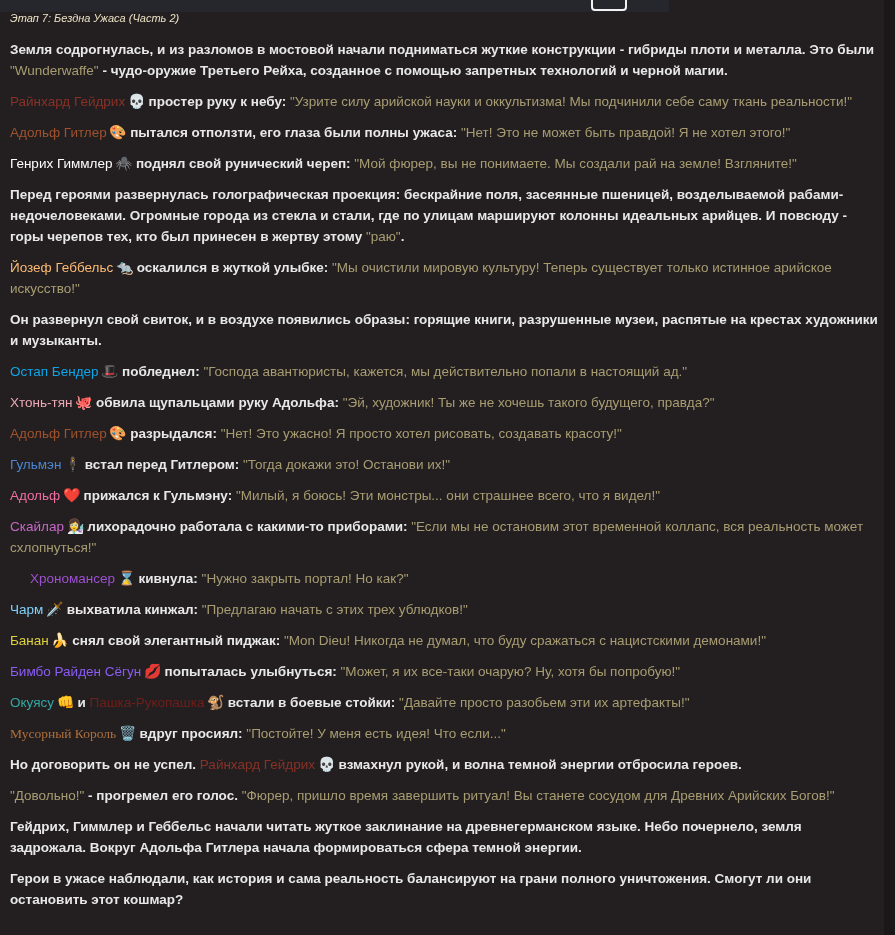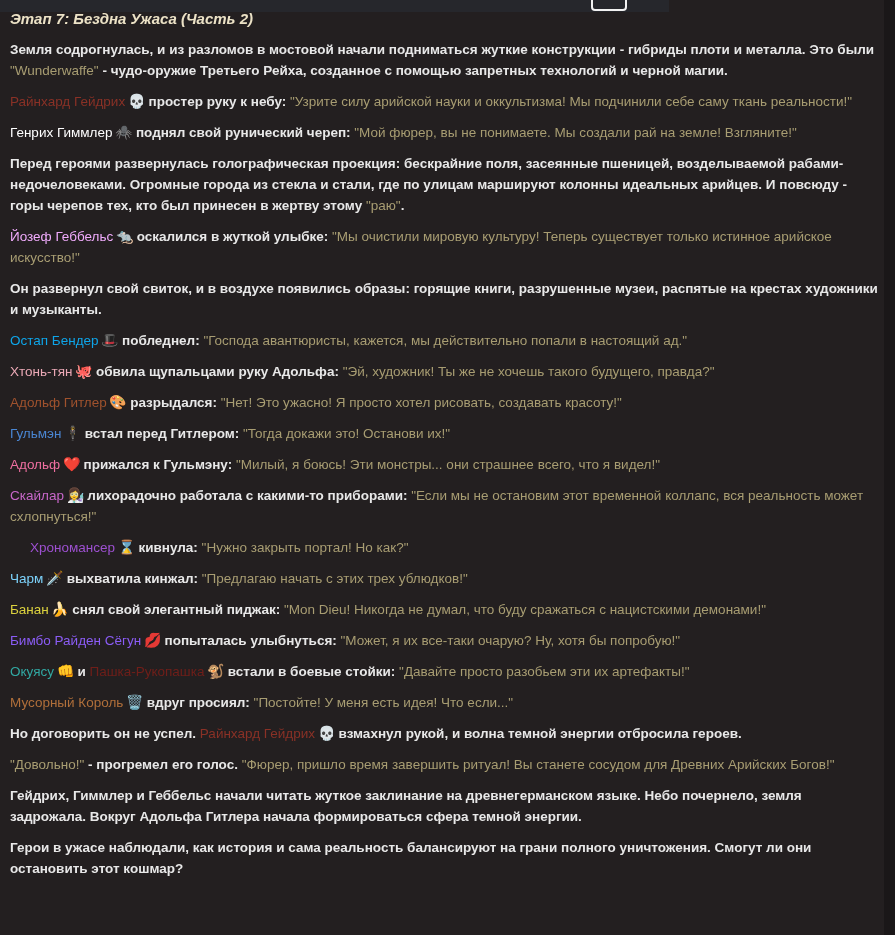--- a/index.html
+++ b/index.html
@@ -22,22 +22,22 @@
     position:absolute;top:0;right:0;width:11px;height:935px;
     background:var(--scroll_strip,#1a1718);
   }
   .content{
     position:absolute;left:10px;top:4px;width:868px;
     font-size:13.5px;line-height:21px;
     color:var(--narration,#e8e8e8);
   }
   .title{
     color:var(--title,#ece2c6);
-    font-weight:700;font-style:italic;
-    margin:4px 0 10px 0;font-size:15px;
+    font-weight:400;font-style:italic;
+    margin:4px 0 10px 0;font-size:11px;
   }
   .para{margin:10px 0;}
   .narration{color:var(--narration,#e8e8e8);font-weight:700;}
   .quote{color:var(--quote,#a89d72);font-weight:400;}
   .char-name{font-weight:400;}
   .emoji{font-weight:400;margin:0 3px;font-size:14px;font-style:normal;}
 </style>
 </head>
 <body>
 
@@ -45,34 +45,35 @@
   <div class="partial-button"></div>
 </div>
 
 <div class="scroll-strip"></div>
 
 <div class="content">
   <div class="title">Этап 7: Бездна Ужаса (Часть 2)</div>
   <div>
       <p class="para"><span class="narration">Земля содрогнулась, и из разломов в мостовой начали подниматься жуткие конструкции - гибриды плоти и металла. Это были </span><span class="quote">"Wunderwaffe"</span><span class="narration"> - чудо-оружие Третьего Рейха, созданное с помощью запретных технологий и черной магии.</span></p>
       <p class="para"><span class="char-name" style="color: rgb(138, 49, 38);">Райнхард Гейдрих</span><span class="emoji">💀</span><span class="narration">простер руку к небу: </span><span class="quote">"Узрите силу арийской науки и оккультизма! Мы подчинили себе саму ткань реальности!"</span></p>
+      <p class="para"><span class="char-name" style="color: rgb(160, 82, 45);">Адольф Гитлер</span><span class="emoji">🎨</span><span class="narration">пытался отползти, его глаза были полны ужаса: </span><span class="quote">"Нет! Это не может быть правдой! Я не хотел этого!"</span></p>
       <p class="para"><span class="char-name" style="color: #ffffff;">Генрих Гиммлер</span><span class="emoji">🕷️</span><span class="narration">поднял свой рунический череп: </span><span class="quote">"Мой фюрер, вы не понимаете. Мы создали рай на земле! Взгляните!"</span></p>
       <p class="para"><span class="narration">Перед героями развернулась голографическая проекция: бескрайние поля, засеянные пшеницей, возделываемой рабами-недочеловеками. Огромные города из стекла и стали, где по улицам маршируют колонны идеальных арийцев. И повсюду - горы черепов тех, кто был принесен в жертву этому </span><span class="quote">"раю"</span><span class="narration">.</span></p>
-      <p class="para"><span class="char-name" style="color: #f0abfc;">Йозеф Геббельс</span><span class="emoji">🐀</span><span class="narration">оскалился в жуткой улыбке: </span><span class="quote">"Мы очистили мировую культуру! Теперь существует только истинное арийское искусство!"</span></p>
+      <p class="para"><span class="char-name" style="color: #fdba74;">Йозеф Геббельс</span><span class="emoji">🐀</span><span class="narration">оскалился в жуткой улыбке: </span><span class="quote">"Мы очистили мировую культуру! Теперь существует только истинное арийское искусство!"</span></p>
       <p class="para"><span class="narration">Он развернул свой свиток, и в воздухе появились образы: горящие книги, разрушенные музеи, распятые на крестах художники и музыканты.</span></p>
       <p class="para"><span class="char-name" style="color: #0ea5e9; margin-top: 26px;">Остап Бендер</span><span class="emoji">🎩</span><span class="narration">побледнел: </span><span class="quote">"Господа авантюристы, кажется, мы действительно попали в настоящий ад."</span></p>
       <p class="para"><span class="char-name" style="color: rgb(235, 169, 182);">Хтонь-тян</span><span class="emoji">🐙</span><span class="narration">обвила щупальцами руку Адольфа: </span><span class="quote">"Эй, художник! Ты же не хочешь такого будущего, правда?"</span></p>
       <p class="para"><span class="char-name" style="color: rgb(160, 82, 45);">Адольф Гитлер</span><span class="emoji">🎨</span><span class="narration">разрыдался: </span><span class="quote">"Нет! Это ужасно! Я просто хотел рисовать, создавать красоту!"</span></p>
       <p class="para"><span class="char-name" style="color: rgb(74, 134, 210); text-align: right;">Гульмэн</span><span class="emoji">🕴️</span><span class="narration">встал перед Гитлером: </span><span class="quote">"Тогда докажи это! Останови их!"</span></p>
       <p class="para"><span class="char-name" style="color: rgb(239, 111, 160);">Адольф</span><span class="emoji">❤️</span><span class="narration">прижался к Гульмэну: </span><span class="quote">"Милый, я боюсь! Эти монстры... они страшнее всего, что я видел!"</span></p>
       <p class="para"><span class="char-name" style="color: rgb(199, 103, 201);">Скайлар</span><span class="emoji">👩‍🔬</span><span class="narration">лихорадочно работала с какими-то приборами: </span><span class="quote">"Если мы не остановим этот временной коллапс, вся реальность может схлопнуться!"</span></p>
       <p class="para"><span class="char-name" style="color: rgb(157, 80, 208); margin-left: 20px;">Хрономансер</span><span class="emoji">⌛</span><span class="narration">кивнула: </span><span class="quote">"Нужно закрыть портал! Но как?"</span></p>
       <p class="para"><span class="char-name" style="color: #7dd3fc;">Чарм</span><span class="emoji">🗡️</span><span class="narration">выхватила кинжал: </span><span class="quote">"Предлагаю начать с этих трех ублюдков!"</span></p>
       <p class="para"><span class="char-name" style="color: rgb(220, 210, 62);">Банан</span><span class="emoji">🍌</span><span class="narration">снял свой элегантный пиджак: </span><span class="quote">"Mon Dieu! Никогда не думал, что буду сражаться с нацистскими демонами!"</span></p>
       <p class="para"><span class="char-name" style="color: #8b5cf6;">Бимбо Райден Сёгун</span><span class="emoji">💋</span><span class="narration">попыталась улыбнуться: </span><span class="quote">"Может, я их все-таки очарую? Ну, хотя бы попробую!"</span></p>
       <p class="para"><span class="char-name" style="color: rgb(49, 168, 162);">Окуясу</span><span class="emoji">👊</span><span class="narration">и </span><span class="char-name" style="color: rgb(112, 30, 25); margin-top: 35px;">Пашка-Рукопашка</span><span class="emoji">🐒</span><span class="narration">встали в боевые стойки: </span><span class="quote">"Давайте просто разобьем эти их артефакты!"</span></p>
-      <p class="para"><span class="char-name" style="color: rgb(176, 111, 58);">Мусорный Король</span><span class="emoji">🗑️</span><span class="narration">вдруг просиял: </span><span class="quote">"Постойте! У меня есть идея! Что если..."</span></p>
+      <p class="para"><span class="char-name" style="color: rgb(176, 111, 58); font-family: Liberation Serif, serif;">Мусорный Король</span><span class="emoji">🗑️</span><span class="narration">вдруг просиял: </span><span class="quote">"Постойте! У меня есть идея! Что если..."</span></p>
       <p class="para"><span class="narration">Но договорить он не успел. </span><span class="char-name" style="color: rgb(138, 49, 38);">Райнхард Гейдрих</span><span class="emoji">💀</span><span class="narration">взмахнул рукой, и волна темной энергии отбросила героев.</span></p>
       <p class="para"><span class="quote">"Довольно!"</span><span class="narration"> - прогремел его голос. </span><span class="quote">"Фюрер, пришло время завершить ритуал! Вы станете сосудом для Древних Арийских Богов!"</span></p>
       <p class="para"><span class="narration">Гейдрих, Гиммлер и Геббельс начали читать жуткое заклинание на древнегерманском языке. Небо почернело, земля задрожала. Вокруг Адольфа Гитлера начала формироваться сфера темной энергии.</span></p>
       <p class="para"><span class="narration">Герои в ужасе наблюдали, как история и сама реальность балансируют на грани полного уничтожения. Смогут ли они остановить этот кошмар?</span></p>
     </div>
 </div>
 
 </body></html>

